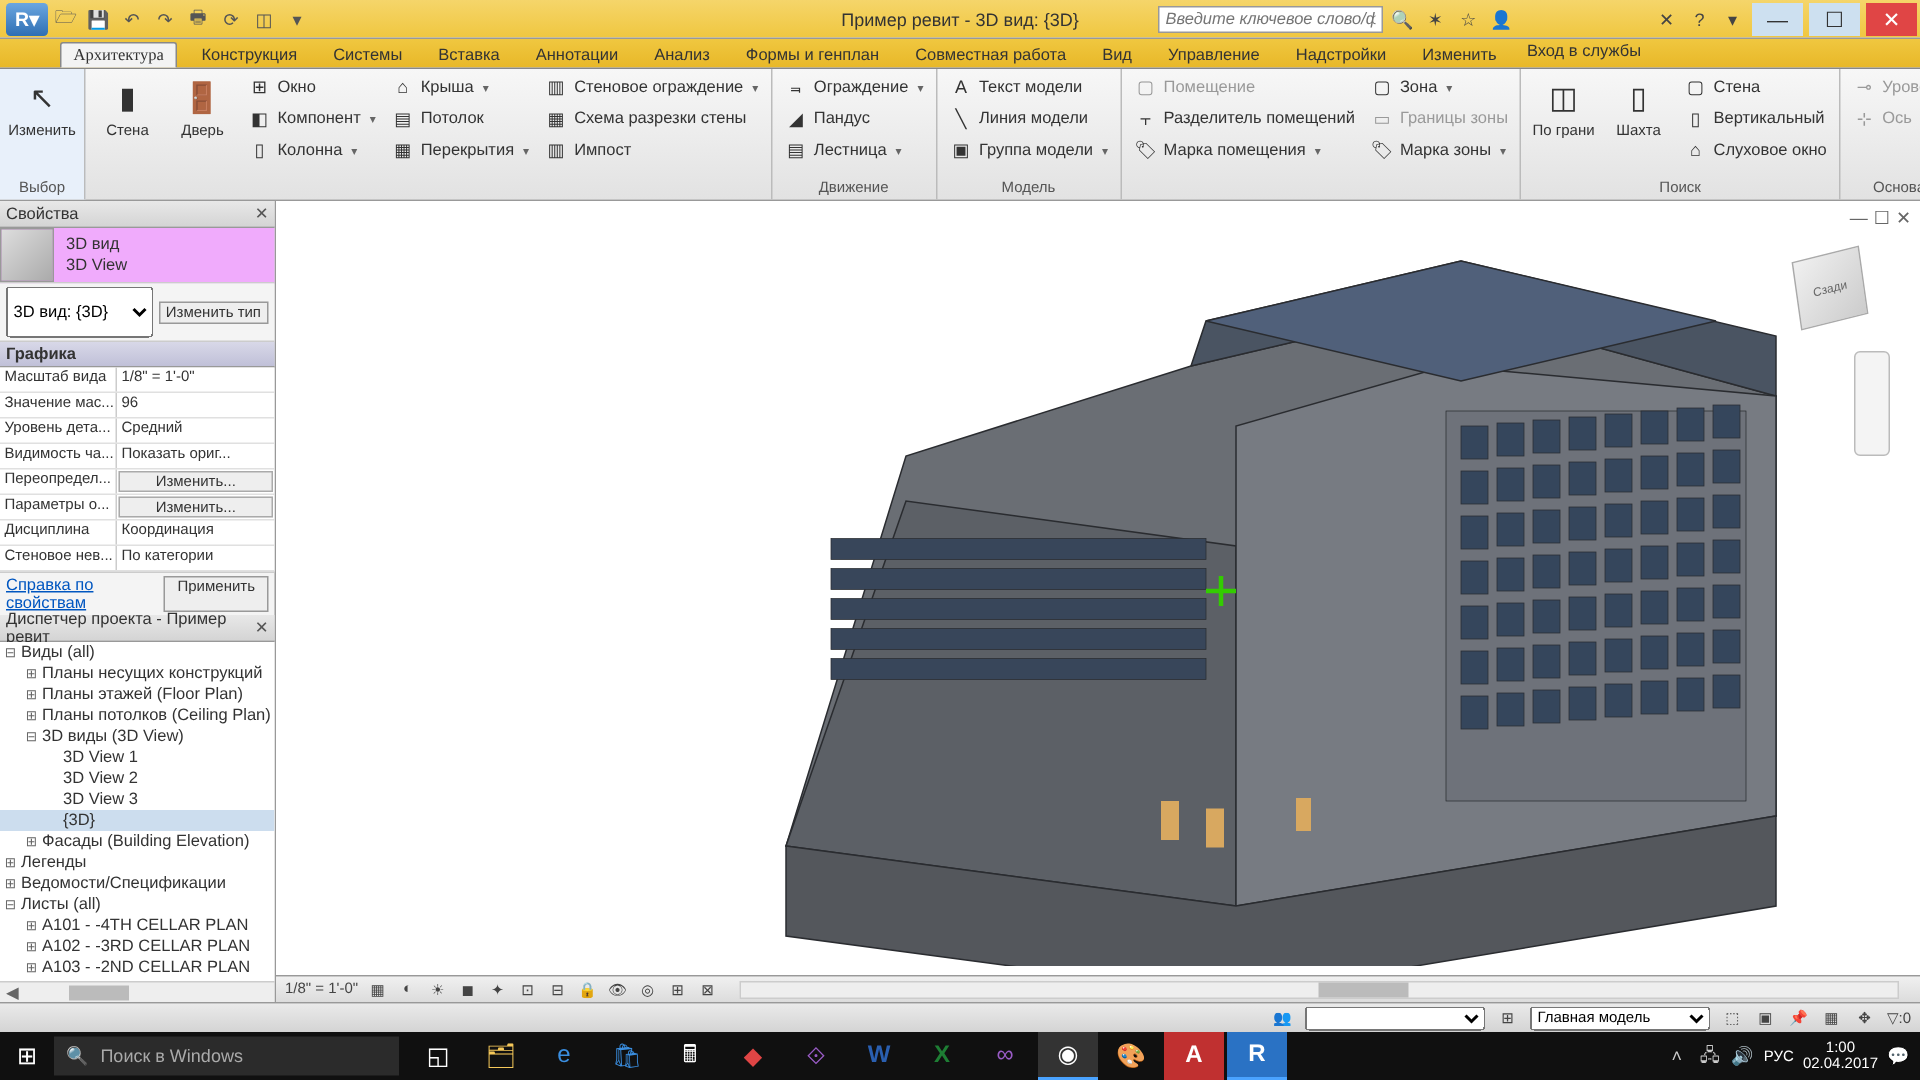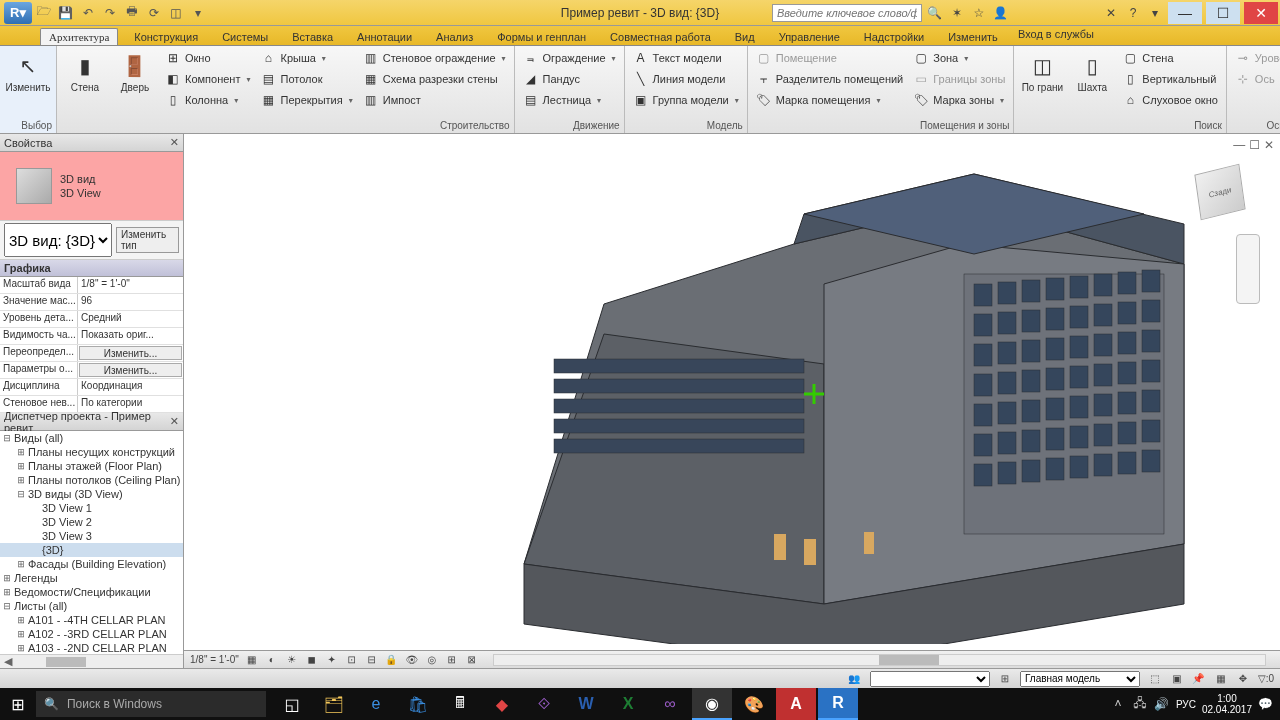--- a/index.html
+++ b/index.html
@@ -22,41 +22,41 @@
 
 
 .ribbon-tabs { height:20px; background:linear-gradient(#f0c740,#e8b828); display:flex; align-items:flex-end; padding-left:40px; gap:8px; border-bottom:1px solid #888; font-size:11px; }
 .ribbon-tabs .tab { padding:2px 8px; color:#333; cursor:pointer; }
 .ribbon-tabs .tab.active { background:#f3f3f3; border:1px solid #888; border-bottom:none; border-radius:2px 2px 0 0;font-family:Liberation Serif, serif; }
 
 
 .ribbon { height:88px; background:linear-gradient(#f7f7f7,#e2e2e2); border-bottom:1px solid #999; display:flex; }
 .ribbon .panel { border-right:1px solid #bbb; display:flex; flex-direction:column; padding:2px 4px 0; }
 .ribbon .panel-body { flex:1; display:flex; align-items:flex-start; gap:2px; }
-.ribbon .panel-label { text-align:right; font-size:10px; color:#555; padding:2px 0; }
+.ribbon .panel-label { text-align:center; font-size:10px; color:#555; padding:2px 0; }
 .ribbon .big-btn { width:48px; display:flex; flex-direction:column; align-items:center; gap:2px; padding:4px 2px; font-size:10px; text-align:center; line-height:1.1; }
 .ribbon .big-btn .ico { width:28px; height:28px; display:flex; align-items:center; justify-content:center; font-size:20px; }
 .ribbon .small-col { display:flex; flex-direction:column; gap:1px; }
 .ribbon .small-btn { display:flex; align-items:center; gap:4px; padding:1px 4px; font-size:11px; white-space:nowrap; height:20px; }
 .ribbon .small-btn .ico { width:16px; height:16px; display:flex; align-items:center; justify-content:center; font-size:12px; }
 .ribbon .small-btn.dim { color:#999; }
 
 
 .main { display:flex; height:calc(720px - 26px - 20px - 88px - 20px - 32px); }
 .left-pane { width:184px; display:flex; flex-direction:column; background:#f4f4f4; border-right:1px solid #999; }
 
 .pane-header { height:18px; background:linear-gradient(#e8e8e8,#d4d4d4); border-bottom:1px solid #999; display:flex; align-items:center; padding:0 4px; font-size:11px; }
 .pane-header .x { margin-left:auto; font-size:11px; color:#555; }
 
-.props-top { display:flex; align-items:center; padding:16px; gap:8px; background:#fca5a5; border-bottom:1px solid #ccc; }
+.props-top { display:flex; align-items:center; padding:0; gap:8px; background:#f0abfc; border-bottom:1px solid #ccc; }
 .props-top .cube { width:36px; height:36px; background:linear-gradient(135deg,#ddd,#aaa); border:1px solid #999; }
 .props-top .lbls { font-size:11px; color:#333; line-height:1.3; }
 
 .type-row { display:flex; align-items:center; padding:2px 4px; gap:4px; background:#f4f4f4; border-bottom:1px solid #ccc; }
-.type-row select { flex:1; font-size:15px; height:34px; }
+.type-row select { flex:1; font-size:11px; height:34px; }
 .type-row .edit-type { font-size:10px; border:1px solid #999; background:#eee; padding:1px 4px; }
 
 .section-hdr { background:linear-gradient(#d8d8e8,#c0c0d8); padding:2px 4px; font-size:11px; font-weight:bold; border-bottom:1px solid #999; }
 .prop-grid { background:#fff; }
 .prop-row { display:flex; border-bottom:1px solid #e0e0e0; height:17px; font-size:10px; }
 .prop-row .k { width:78px; padding:1px 3px; border-right:1px solid #ccc; overflow:hidden; white-space:nowrap; }
 .prop-row .v { flex:1; padding:1px 3px; overflow:hidden; white-space:nowrap; }
 .prop-row .v.btn { background:#eee; border:1px solid #aaa; margin:1px; text-align:center; }
 
 .help-row { display:flex; border-top:1px solid #ccc; padding:2px 4px; font-size:11px; }
@@ -213,21 +213,20 @@
         <div class="small-btn">
             <span class="ico">▦</span>
             <span>Схема разрезки стены</span>
           </div>
         <div class="small-btn">
             <span class="ico">▥</span>
             <span>Импост</span>
           </div>
       </div>
     </div>
-    <div class="panel-label">Строительство</div>
   </div>
 
   <div class="panel">
     <div class="panel-body">
       <div class="small-col">
         <div class="small-btn">
             <span class="ico">⫬</span>
             <span>Ограждение</span>
             <span class="arrow">▾</span>
           </div>
@@ -293,21 +292,20 @@
             <span class="ico">▭</span>
             <span>Границы зоны</span>
           </div>
         <div class="small-btn">
             <span class="ico">🏷</span>
             <span>Марка зоны</span>
             <span class="arrow">▾</span>
           </div>
       </div>
     </div>
-    <div class="panel-label">Помещения и зоны</div>
   </div>
 
   <div class="panel">
     <div class="panel-body">
       <div class="big-btn">
           <div class="ico">◫</div>
           <span>По грани</span>
         </div>
       <div class="big-btn">
           <div class="ico">▯</div>
@@ -393,20 +391,24 @@
           <div class="v btn">Изменить...</div>
         </div>
       <div class="prop-row">
           <div class="k">Дисциплина</div>
           <div class="v">Координация</div>
         </div>
       <div class="prop-row">
           <div class="k">Стеновое нев...</div>
           <div class="v">По категории</div>
         </div>
+    </div>
+    <div class="help-row">
+      <span class="lnk">Справка по свойствам</span>
+      <span class="apply">Применить</span>
     </div>
 
     <div class="pane-header">
         <span>Диспетчер проекта - Пример ревит</span>
         <span class="x">✕</span>
       </div>
     <div class="tree" id="tree">
         <div class="tree-row i0">
           <span class="tg">⊟</span>
           <span>Виды (all)</span>

